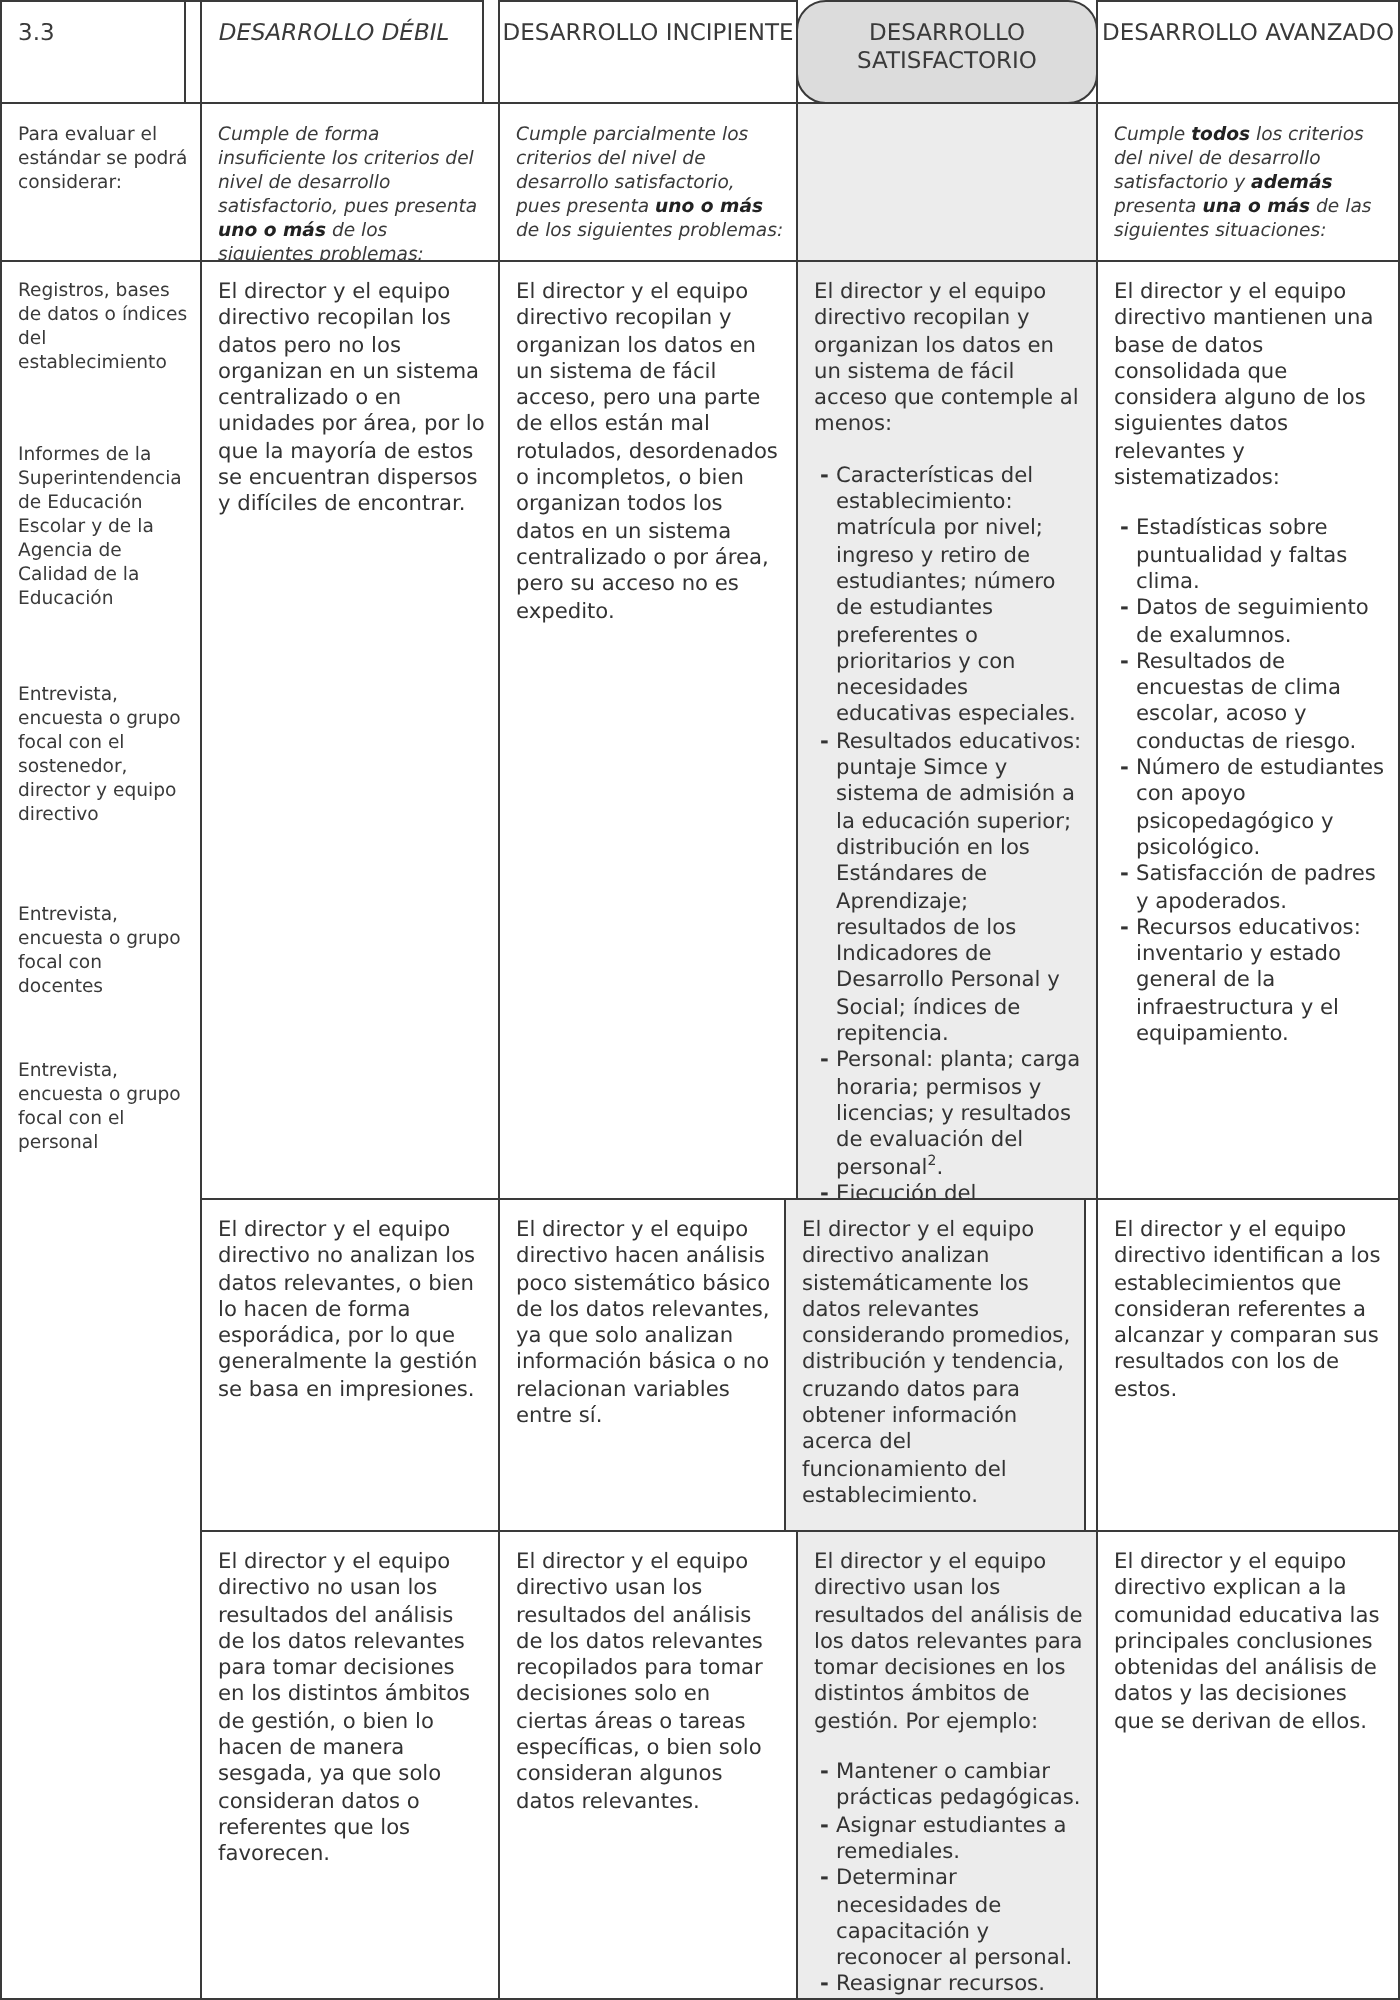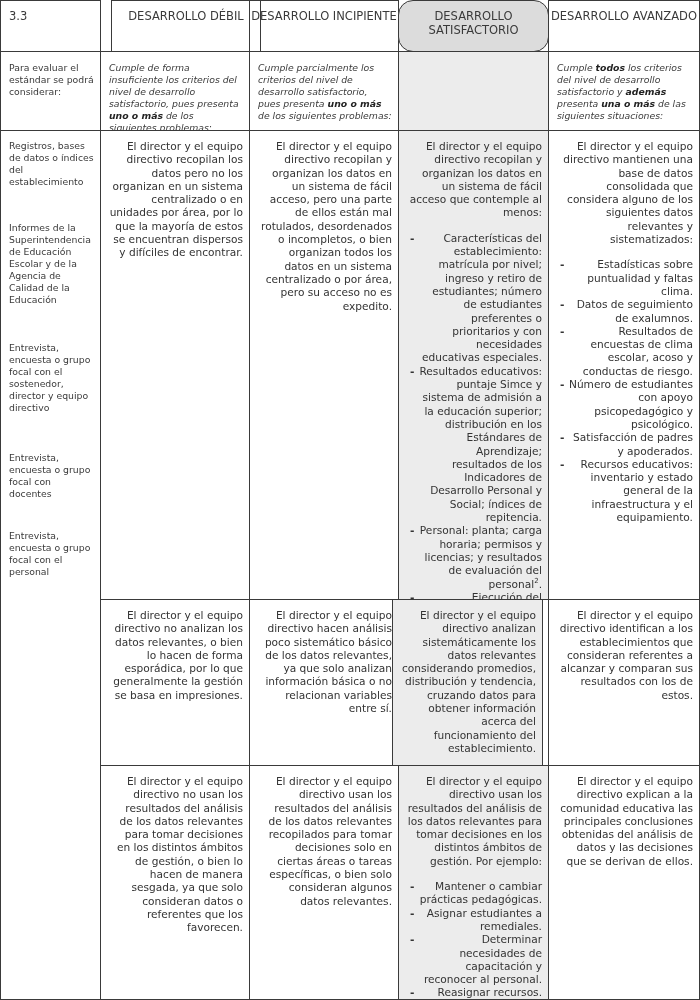--- a/index.html
+++ b/index.html
@@ -7,36 +7,36 @@
     body { font-family: "DejaVu Sans", sans-serif; color: #333333; }
     .grid { position: absolute; left: 0; top: 0; width: 564px; height: 1000px; }
     .cell { position: absolute; border: 1px solid #3a3a3a; overflow: hidden; }
     .sat { background: #ececec; }
     .sathead { background: #dcdcdc; }
     .head { font-size: 11.5px; text-align: center; line-height: 14px; padding-top: 8px; color: #3a3a3a; }
     .head.left { text-align: left; padding-left: 8px; }
     .intro { font-size: 9.3px; line-height: 12px; font-style: italic; padding: 10px 6px 0 8px; color: #3a3a3a; }
     .intro.normal { font-style: normal; }
     .intro b { font-weight: bold; color: #222; }
-    .body { font-size: 10.6px; line-height: 13.3px; padding: 9px 6px 0 8px; color: #333; text-align: right; }
+    .body { font-size: 10.6px; line-height: 13.3px; padding: 9px 6px 0 8px; color: #333; }
     .side { font-size: 9.3px; line-height: 12px; padding: 9px 4px 0 8px; color: #3a3a3a; }
     .side p { margin-bottom: 0; }
     .side p.gap { margin-top: 30px; }
     ul.dash { list-style: none; margin-top: 12px; }
     ul.dash li { position: relative; padding-left: 11px; }
     ul.dash li::before { content: "-"; position: absolute; left: 3px; top: 0; font-weight: bold; }
     sup { font-size: 7px; line-height: 0; }
   </style>
 </head>
 <body>
 
 <div class="grid">
 
   <div class="cell head left" style="left:0;top:0;width:101px;height:52px;">3.3</div>
-  <div class="cell head" style="left:111px;top:0;width:150px;height:52px;">DESARROLLO DÉBIL</div>
+  <div class="cell head" style="left:92px;top:0;width:150px;height:52px;font-style:italic;">DESARROLLO DÉBIL</div>
   <div class="cell head" style="left:249px;top:0;width:150px;height:52px;">DESARROLLO INCIPIENTE</div>
   <div class="cell head sathead" style="left:398px;top:0;width:151px;height:52px;border-radius:15px;">DESARROLLO SATISFACTORIO</div>
   <div class="cell head" style="left:548px;top:0;width:152px;height:52px;">DESARROLLO AVANZADO</div>
 
   <div class="cell intro normal" style="left:0;top:51px;width:101px;height:80px;">Para evaluar el estándar se podrá considerar:</div>
   <div class="cell intro" style="left:100px;top:51px;width:150px;height:80px;"><span>Cumple de forma insuficiente los criterios del nivel de desarrollo satisfactorio, pues presenta </span><b>uno o más</b><span> de los siguientes problemas:</span></div>
   <div class="cell intro" style="left:249px;top:51px;width:150px;height:80px;"><span>Cumple parcialmente los criterios del nivel de desarrollo satisfactorio, pues presenta </span><b>uno o más</b><span> de los siguientes problemas:</span></div>
   <div class="cell intro sat" style="left:398px;top:51px;width:151px;height:80px;"></div>
   <div class="cell intro" style="left:548px;top:51px;width:152px;height:80px;"><span>Cumple </span><b>todos</b><span> los criterios del nivel de desarrollo satisfactorio y </span><b>además</b><span> presenta </span><b>una o más</b><span> de las siguientes situaciones:</span></div>
 

